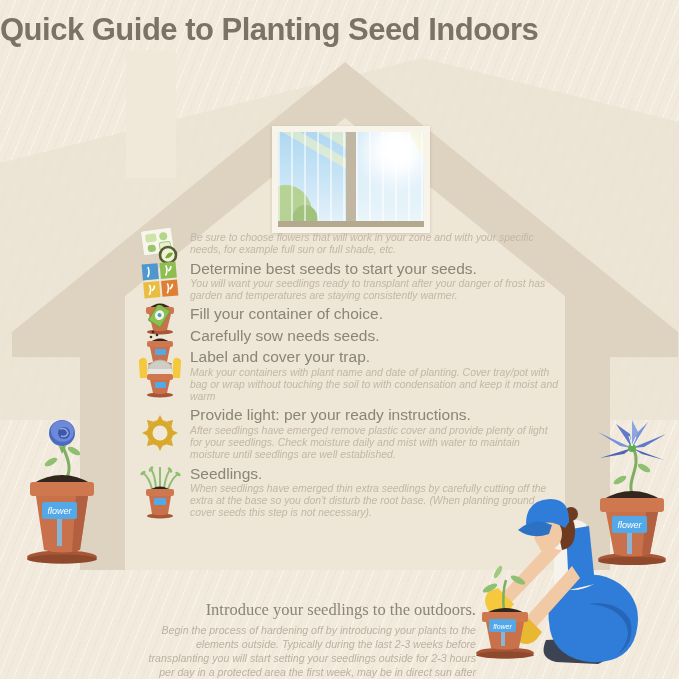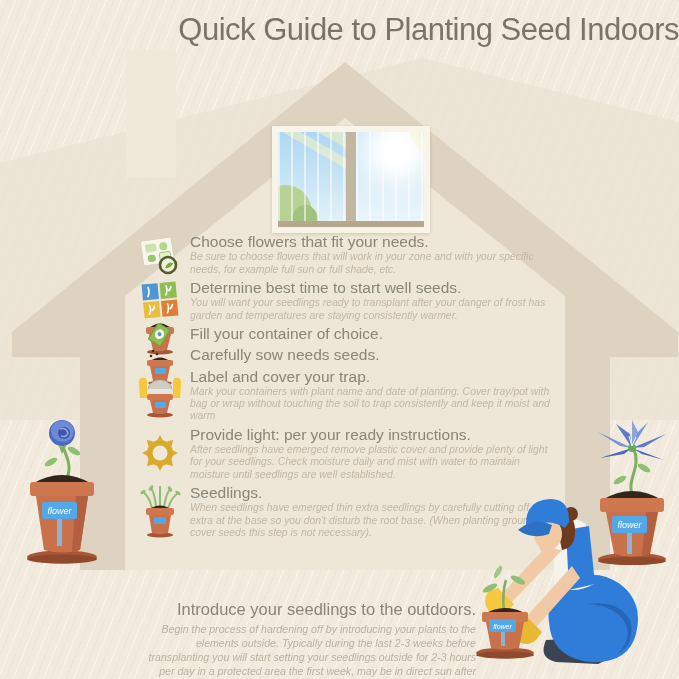--- a/index.html
+++ b/index.html
@@ -13,21 +13,21 @@
       repeating-linear-gradient(112deg,
         rgba(255,255,255,.45) 0 1px, rgba(255,255,255,0) 1px 7px,
         rgba(203,190,168,.14) 7px 8px, rgba(255,255,255,0) 8px 14px),
       #f2ebdd;
   }
   svg{display:block;}
   .bg-svg{position:absolute;left:0;top:0;}
 
   
   .title{position:absolute;left:0;top:12px;width:100%;margin:0;
-    text-align:right;font-size:31px;font-weight:normal;letter-spacing:-.5px;
+    text-align:left;font-size:31px;font-weight:bold;letter-spacing:-.5px;
     color:#7c7367;}
 
   
   .window{position:absolute;left:272px;top:126px;width:158px;height:107px;
     background:#f8f4e9;box-shadow:0 1px 3px rgba(120,100,70,.25);}
   .win-inner{position:absolute;left:6px;top:6px;width:146px;height:95px;background:#b4a88f;}
   .pane{position:absolute;top:0;width:68px;height:89px;overflow:hidden;
     background:linear-gradient(180deg,#9fd0ef 0%,#bfe0f4 55%,#ddeef8 100%);}
   .pane-l{left:0;}
   .pane-r{left:78px;
@@ -51,21 +51,21 @@
   
   .steps{position:absolute;left:190px;top:232px;width:372px;}
   .step{position:relative;margin-bottom:2px;}
   .step .icon{position:absolute;left:-54px;top:50%;transform:translateY(-50%);
     width:48px;display:flex;justify-content:center;}
   .step-h{font-size:15.5px;line-height:1.25;color:#8a8577;}
   .step-b{font-size:10.4px;line-height:1.18;font-style:italic;color:#c3b7a6;}
 
   
   .outro{position:absolute;left:140px;top:600px;width:336px;text-align:right;}
-  .outro-h{font-size:16.5px;color:#8a8577;margin-bottom:3px;}
+  .outro-h{font-size:16.5px;color:#8a8577;margin-bottom:3px;font-family:Liberation Serif, serif;}
   .outro-b{font-size:10.6px;line-height:1.33;font-style:italic;color:#bdb1a0;}
 
   .decor{position:absolute;}
   .tag-text{font-family:"Liberation Sans",sans-serif;fill:#ffffff;}
 </style>
 </head>
 <body>
 
 <div class="canvas">
 
@@ -108,40 +108,39 @@
             <rect x="4" y="7" width="31" height="25" rx="2" fill="#f8f6ec" stroke="#d9d2bd"></rect>
             <rect x="8" y="11" width="11" height="8" rx="2" fill="#cde3a8"></rect>
             <circle cx="26" cy="15" r="4" fill="#b5d48c"></circle>
             <rect x="9" y="22" width="8" height="7" rx="3" fill="#9cc46f"></rect>
             <rect x="21" y="21" width="11" height="8" rx="2" fill="#e4f0cc" stroke="#a8c87e"></rect>
           </g>
           <circle cx="30" cy="33" r="8" fill="#eef3d8" stroke="#565b30" stroke-width="2.6"></circle>
           <path d="M27 36 Q30 29 35 31 Q33 37 27 36 Z" fill="#7aa83c"></path>
         </svg>
       </span>
-      <div class="step-h">Choose flowers that fit your needs.</div>
       <div class="step-b">Be sure to choose flowers that will work in your zone and with your specific needs, for example full sun or full shade, etc.</div>
     </div>
 
     <div class="step">
       <span class="icon">
         <svg width="42" height="42" viewBox="0 0 42 42">
           <g transform="rotate(-5 21 21)">
             <rect x="4" y="4" width="16" height="16" fill="#4f98cf"></rect>
             <rect x="22" y="4" width="16" height="16" fill="#8ebe4f"></rect>
             <rect x="4" y="22" width="16" height="16" fill="#e9bd3f"></rect>
             <rect x="22" y="22" width="16" height="16" fill="#df7f35"></rect>
             <path d="M9 17 Q12 12 10 7" stroke="#ffffff" stroke-width="1.6" fill="none"></path>
             <path d="M27 17 Q30 12 28 7 M30 13 Q33 11 33 8" stroke="#ffffff" stroke-width="1.6" fill="none"></path>
             <path d="M9 35 Q12 30 10 25 M12 31 Q15 29 15 26" stroke="#ffffff" stroke-width="1.6" fill="none"></path>
             <path d="M27 35 Q30 30 28 25 M30 31 Q33 29 33 26" stroke="#ffffff" stroke-width="1.6" fill="none"></path>
           </g>
         </svg>
       </span>
-      <div class="step-h">Determine best time to start well seeds.</div>
+      <div class="step-h">Determine best seeds to start your seeds.</div>
       <div class="step-b">You will want your seedlings ready to transplant after your danger of frost has garden and temperatures are staying consistently warmer.</div>
     </div>
 
     <div class="step">
       <span class="icon">
         <svg width="40" height="42" viewBox="0 0 40 42">
           <ellipse cx="20" cy="39" rx="13" ry="2.4" fill="#a85636"></ellipse>
           <path d="M8 16 Q20 5 32 16 Z" fill="#33261d"></path>
           <rect x="6" y="14" width="28" height="7" rx="2" fill="#cf7850"></rect>
           <path d="M9 21 L31 21 L27 37 Q20 39.5 13 37 Z" fill="#c9714b"></path>
@@ -178,21 +177,21 @@
           <path d="M44 12 Q45 7 41 6 Q36 5 36 11 L36 26 L43 26 Z" fill="#f6c83e"></path>
           <ellipse cx="23" cy="43" rx="13" ry="2.4" fill="#a85636"></ellipse>
           <path d="M12 13 Q23 3 34 13 L35 19 L11 19 Z" fill="#cfcdc4" stroke="#b9b5a8"></path>
           <rect x="11" y="17" width="24" height="5" fill="#e8e6df"></rect>
           <rect x="10" y="22" width="26" height="6" rx="2" fill="#cf7850"></rect>
           <path d="M13 28 L33 28 L30 41 Q23 43 16 41 Z" fill="#c9714b"></path>
           <rect x="18" y="30" width="11" height="6" rx="1" fill="#53a8e8"></rect>
         </svg>
       </span>
       <div class="step-h">Label and cover your trap.</div>
-      <div class="step-b">Mark your containers with plant name and date of planting. Cover tray/pot with bag or wrap without touching the soil to trap consistently and keep it moist and warm</div>
+      <div class="step-b">Mark your containers with plant name and date of planting. Cover tray/pot with bag or wrap without touching the soil to with condensation and keep it moist and warm</div>
     </div>
 
     <div class="step">
       <span class="icon">
         <svg width="40" height="40" viewBox="0 0 40 40">
           <g fill="#d9a92c">
             <circle cx="20" cy="20" r="13"></circle>
             <path d="M20 2 L23 8 L17 8 Z"></path>
               <path d="M20 38 L23 32 L17 32 Z"></path>
             <path d="M2 20 L8 17 L8 23 Z"></path>

